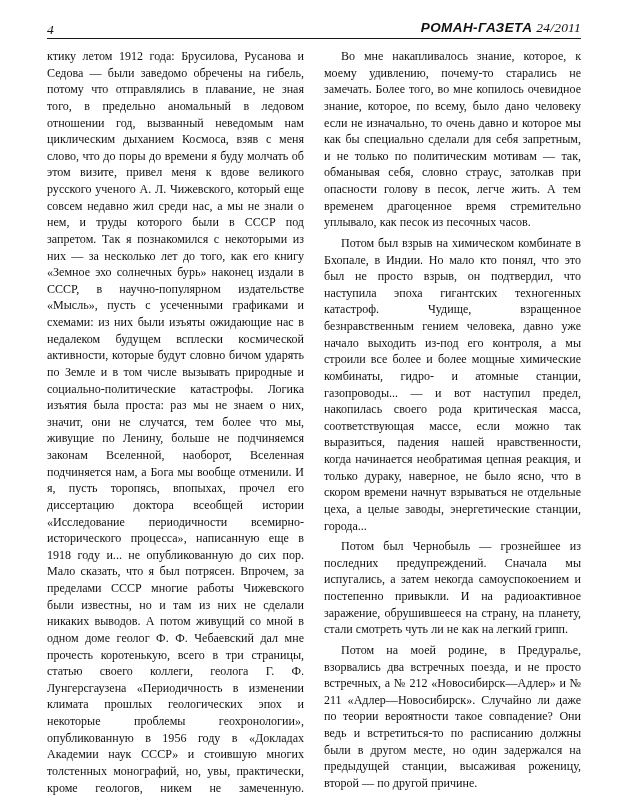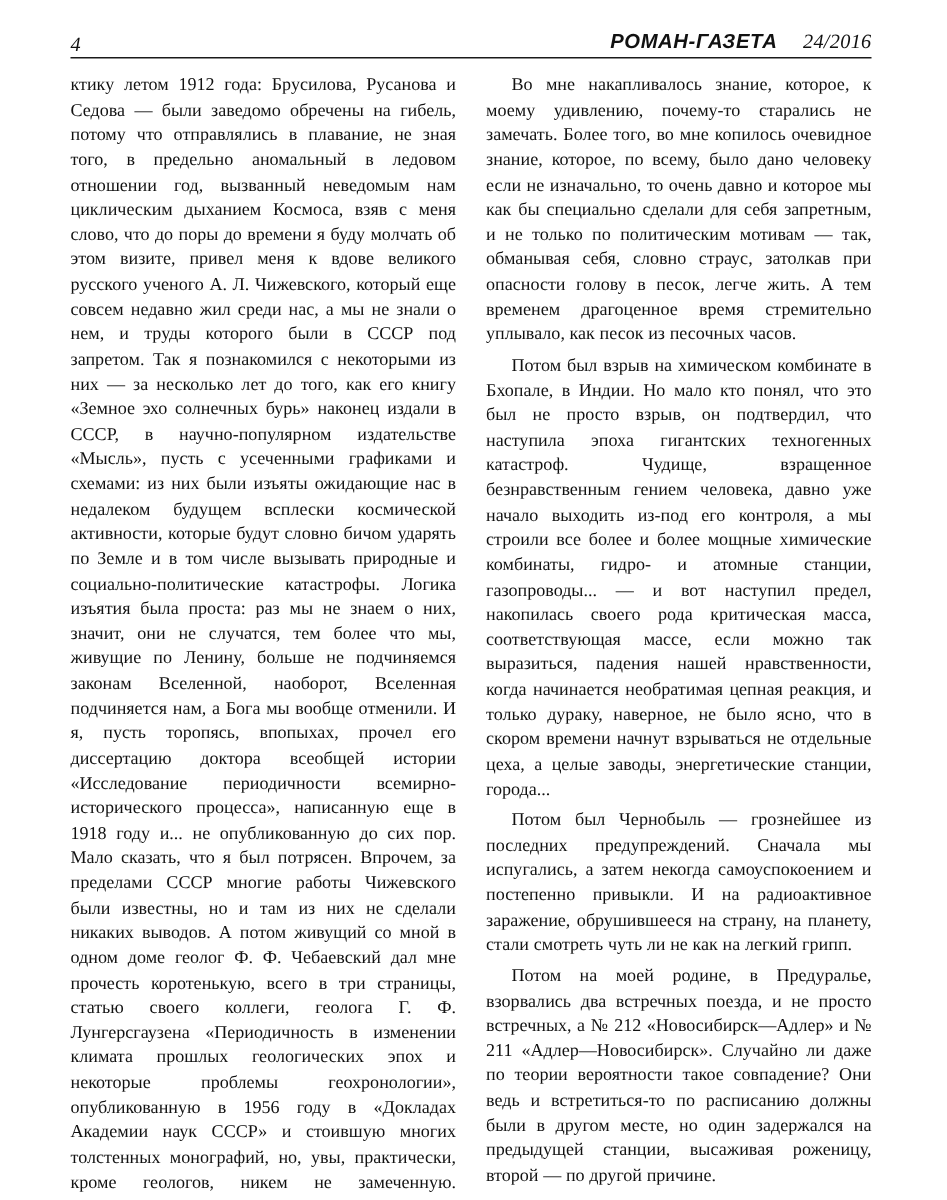--- a/index.html
+++ b/index.html
@@ -38,21 +38,21 @@
   }
   .folio {
     font-style: italic;
     font-size: 13.5px;
     line-height: 1;
     letter-spacing: .2px;
   }
   .head-right {
     display: flex;
     align-items: baseline;
-    gap: 17px;
+    gap: 4px;
   }
   .journal-title {
     font-family: "Liberation Sans", "DejaVu Sans", sans-serif;
     font-weight: bold;
     font-style: italic;
     font-size: 13.5px;
     letter-spacing: .4px;
   }
   .issue {
     font-style: italic;
@@ -91,21 +91,21 @@
 </style>
 </head>
 <body>
 
 <div class="page">
 
   <div class="running-head">
     <span class="folio">4</span>
     <span class="head-right">
       <span class="journal-title">РОМАН-ГАЗЕТА</span>
-      <span class="issue">24/2016</span>
+      <span class="issue">24/2011</span>
     </span>
   </div>
 
   <div class="columns">
 
     <div class="column">
       <p class="para cont">ктику летом 1912 года: Брусилова, Русанова и Седова — были заведомо обречены на гибель, потому что отправлялись в плавание, не зная того, в предельно аномальный в ледовом отношении год, вызванный неведомым нам циклическим дыханием Космоса, взяв с меня слово, что до поры до времени я буду молчать об этом визите, привел меня к вдове великого русского ученого А. Л. Чижевского, который еще совсем недавно жил среди нас, а мы не знали о нем, и труды которого были в СССР под запретом. Так я познакомился с некоторыми из них — за несколько лет до того, как его книгу «Земное эхо солнечных бурь» наконец издали в СССР, в научно-популярном издательстве «Мысль», пусть с усеченными графиками и схемами: из них были изъяты ожидающие нас в недалеком будущем всплески космической активности, которые будут словно бичом ударять по Земле и в том числе вызывать природные и социально-политические катастрофы. Логика изъятия была проста: раз мы не знаем о них, значит, они не случатся, тем более что мы, живущие по Ленину, больше не подчиняемся законам Вселенной, наоборот, Вселенная подчиняется нам, а Бога мы вообще отменили. И я, пусть торопясь, впопыхах, прочел его диссертацию доктора всеобщей истории «Исследование периодичности всемирно-исторического процесса», написанную еще в 1918 году и... не опубликованную до сих пор. Мало сказать, что я был потрясен. Впрочем, за пределами СССР многие работы Чижевского были известны, но и там из них не сделали никаких выводов. А потом живущий со мной в одном доме геолог Ф. Ф. Чебаевский дал мне прочесть коротенькую, всего в три страницы, статью своего коллеги, геолога Г. Ф. Лунгерсгаузена «Периодичность в изменении климата прошлых геологических эпох и некоторые проблемы геохронологии», опубликованную в 1956 году в «Докладах Академии наук СССР» и стоившую многих толстенных монографий, но, увы, практически, кроме геологов, никем не замеченную. Продолжить свои исследования в этом направлении Генрих Фридрихович не успел. Будучи главным геологом Всесоюзного аэрологического треста, он практически все лето проводил в экспедициях, только зимой его можно было застать в его кабинете в проезде Сапунова напротив Кремля. Он умер в глухой эвенкийской тайге от элементарного аппендицита — по причине чрезвычайной скромности долго терпел боль, а когда все закончилось перитонитом, вертолеты не могли подняться из-за густого тумана. Через много лет после своей смерти он спасет меня после катастрофы вертолета глухой осенью в охотской тайге в 250 километрах от Оймякона, единственно известного как второй полюс холода на нашей планете. Достаточно мне было к радиограмме, отправленной по рации эвенов-оленеводов, может быть, нескромно добавить, что некогда я писал о Генрихе Фридриховиче Лунгерсгаузене, чтобы его бывшие подчиненные, заканчивая полевой сезон и</p>
     </div>
 
     <div class="column">

